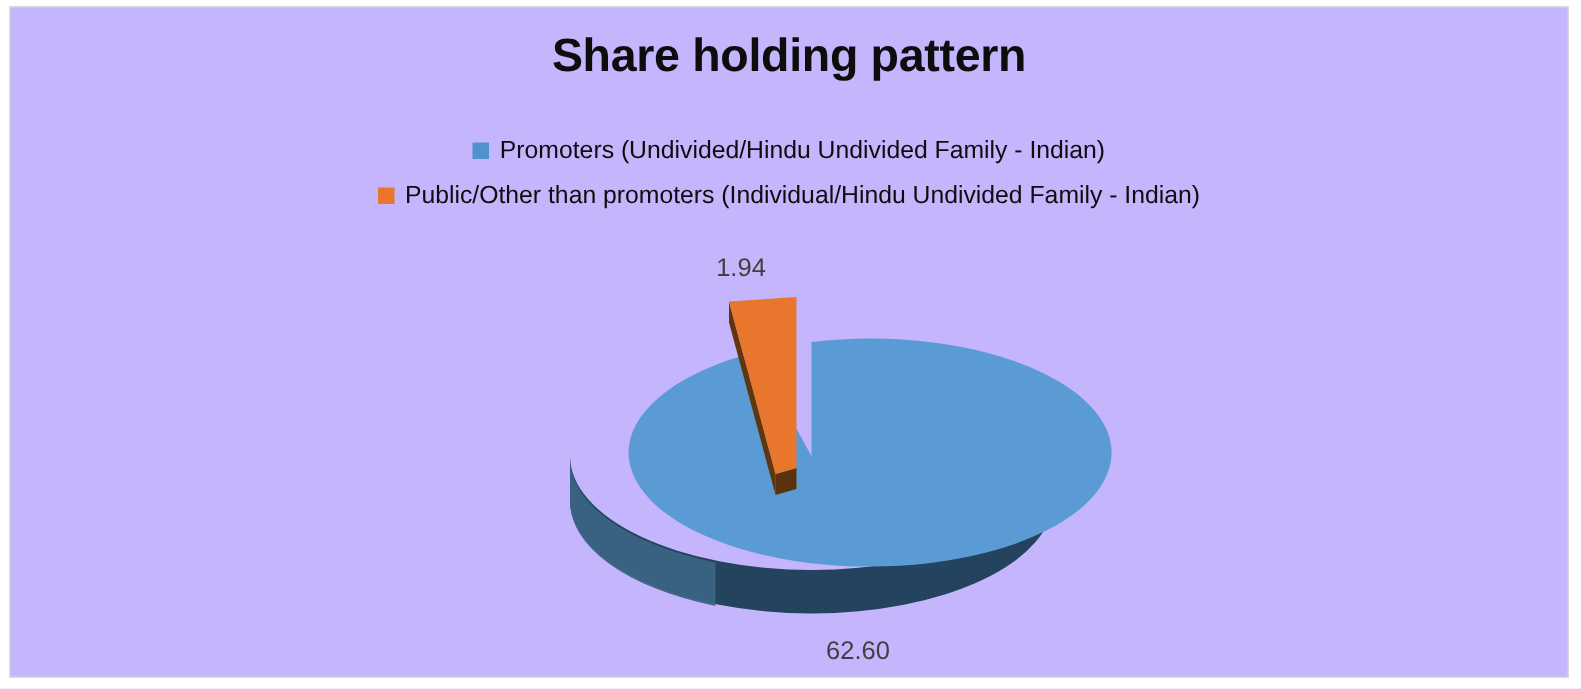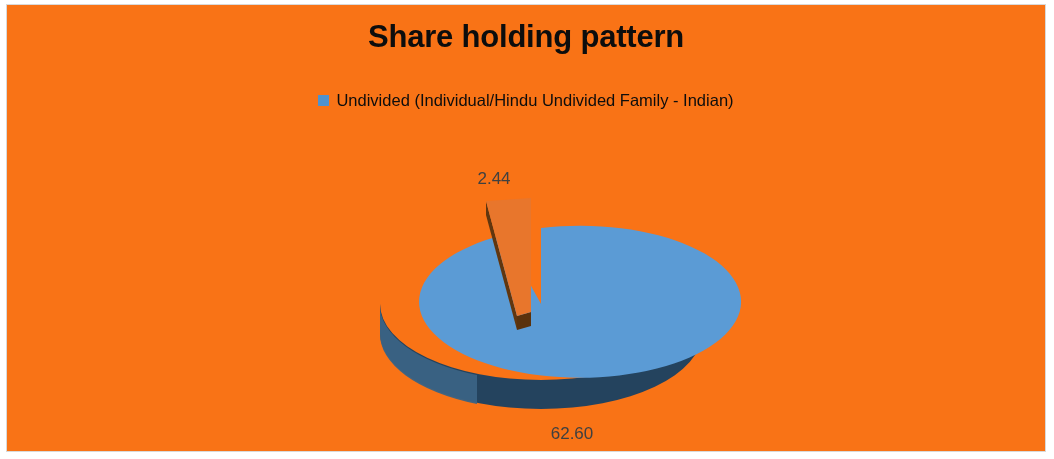--- a/index.html
+++ b/index.html
@@ -13,21 +13,21 @@
     font-family: "Liberation Sans", sans-serif;
     overflow: hidden;
   }
   #chart-frame {
     position: absolute;
     left: 6px;
     top: 4px;
     width: 1040px;
     height: 448px;
     border: 1px solid #d9d9d9;
-    background: #f97316;
+    background: #c4b5fd;
     box-sizing: border-box;
   }
   #chart-title {
     position: absolute;
     left: 0;
     top: 14px;
     width: 100%;
     text-align: center;
     font-size: 31px;
     font-weight: bold;
@@ -95,24 +95,30 @@
 
 <div id="chart-frame">
 
   <div id="chart-title">Share holding pattern</div>
 
   <div id="legend">
 
     <div class="legend-row">
       <div class="legend-inner">
         <span class="legend-swatch" style="background:#4f92ce;"></span>
-        <span class="legend-label">Undivided (Individual/Hindu Undivided Family - Indian)</span>
+        <span class="legend-label">Promoters (Undivided/Hindu Undivided Family - Indian)</span>
       </div>
     </div>
 
+    <div class="legend-row">
+      <div class="legend-inner">
+        <span class="legend-swatch" style="background:#e8762c;"></span>
+        <span class="legend-label">Public/Other than promoters (Individual/Hindu Undivided Family - Indian)</span>
+      </div>
+    </div>
 
   </div>
 
   <div id="plot-area">
 
     <svg width="1040" height="448" viewBox="0 0 1040 448">
 
       <path fill="#24435e" d="M 373 299
                A 161 76 0 0 0 695 299
                L 695 328
@@ -149,19 +155,19 @@
                Z"></path>
 
       <path fill="#e8762c" d="M 479 196
                L 524 193
                L 524 307
                L 510 311
                Z"></path>
 
     </svg>
 
-    <div class="data-label" id="label-slice-orange">2.44</div>
+    <div class="data-label" id="label-slice-orange">1.94</div>
 
     <div class="data-label" id="label-slice-blue">62.60</div>
 
   </div>
 
 </div>
 
 </body></html>

